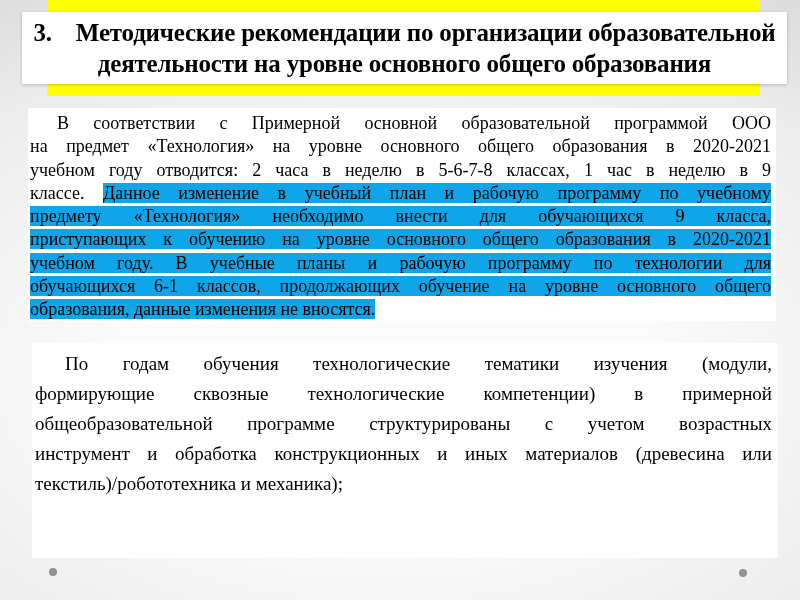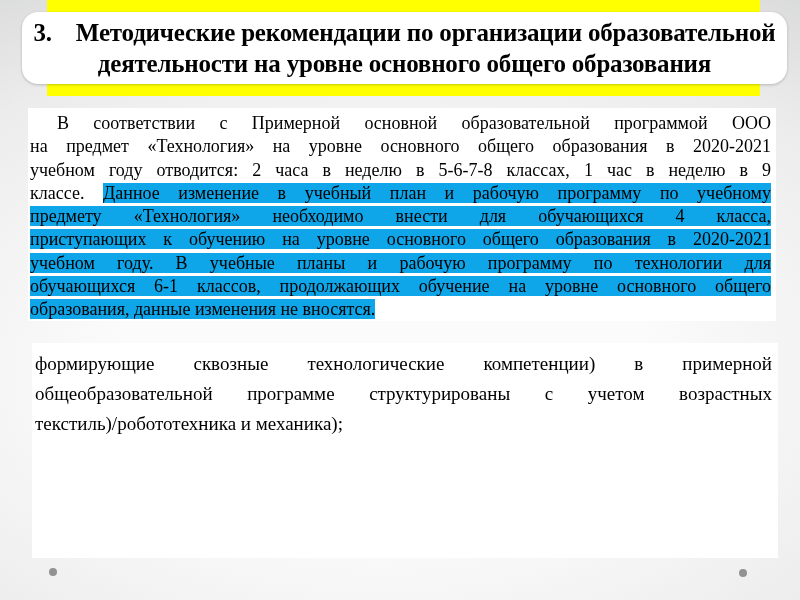--- a/index.html
+++ b/index.html
@@ -21,21 +21,21 @@
     left: 47px; top: 0;
     width: 713px; height: 96px;
     background: #ffff00;
   }
   .title-box {
     position: absolute;
     left: 22px; top: 12px;
     width: 765px; height: 72px;
     background: #ffffff;
     box-shadow: 0 1px 3px rgba(0,0,0,0.22);
-    display: flex; flex-direction: column; justify-content: center; border-radius: 16px;
+    display: flex; flex-direction: column; justify-content: center;
   }
   .t-line {
     text-align: center;
     white-space: nowrap;
     font-weight: bold;
     font-size: 25px;
     line-height: 31px;
     letter-spacing: -0.2px;
   }
   .t-gap { display: inline-block; width: 24px; }
@@ -89,29 +89,31 @@
     <div class="t-line">
       <span>деятельности на уровне основного общего образования</span>
     </div>
   </div>
 
   <div class="box box1">
     <div class="jline indent"><span>В соответствии с Примерной основной образовательной программой ООО</span></div>
     <div class="jline"><span>на предмет «Технология» на уровне основного общего образования в 2020-2021</span></div>
     <div class="jline"><span>учебном году отводится: 2 часа в неделю в 5-6-7-8 классах, 1 час в неделю в 9</span></div>
     <div class="jline"><span>классе. </span><span class="hl">Данное изменение в учебный план и рабочую программу по учебному</span></div>
-    <div class="jline"><span class="hl">предмету «Технология» необходимо внести для обучающихся 4 класса,</span></div>
+    <div class="jline"><span class="hl">предмету «Технология» необходимо внести для обучающихся 9 класса,</span></div>
     <div class="jline"><span class="hl">приступающих к обучению на уровне основного общего образования в 2020-2021</span></div>
     <div class="jline"><span class="hl">учебном году. В учебные планы и рабочую программу по технологии для</span></div>
     <div class="jline"><span class="hl">обучающихся 6-1 классов, продолжающих обучение на уровне основного общего</span></div>
     <div class="jline end"><span class="hl">образования, данные изменения не вносятся.</span></div>
   </div>
 
   <div class="box box2">
+    <div class="jline indent"><span>По годам обучения технологические тематики изучения (модули,</span></div>
     <div class="jline"><span>формирующие сквозные технологические компетенции) в примерной</span></div>
     <div class="jline"><span>общеобразовательной программе структурированы с учетом возрастных</span></div>
+    <div class="jline"><span>инструмент и обработка конструкционных и иных материалов (древесина или</span></div>
     <div class="jline end"><span>текстиль)/робототехника и механика);</span></div>
   </div>
 
   <div class="dot dot-left"></div>
   <div class="dot dot-right"></div>
 
 </div>
 
 </body></html>

